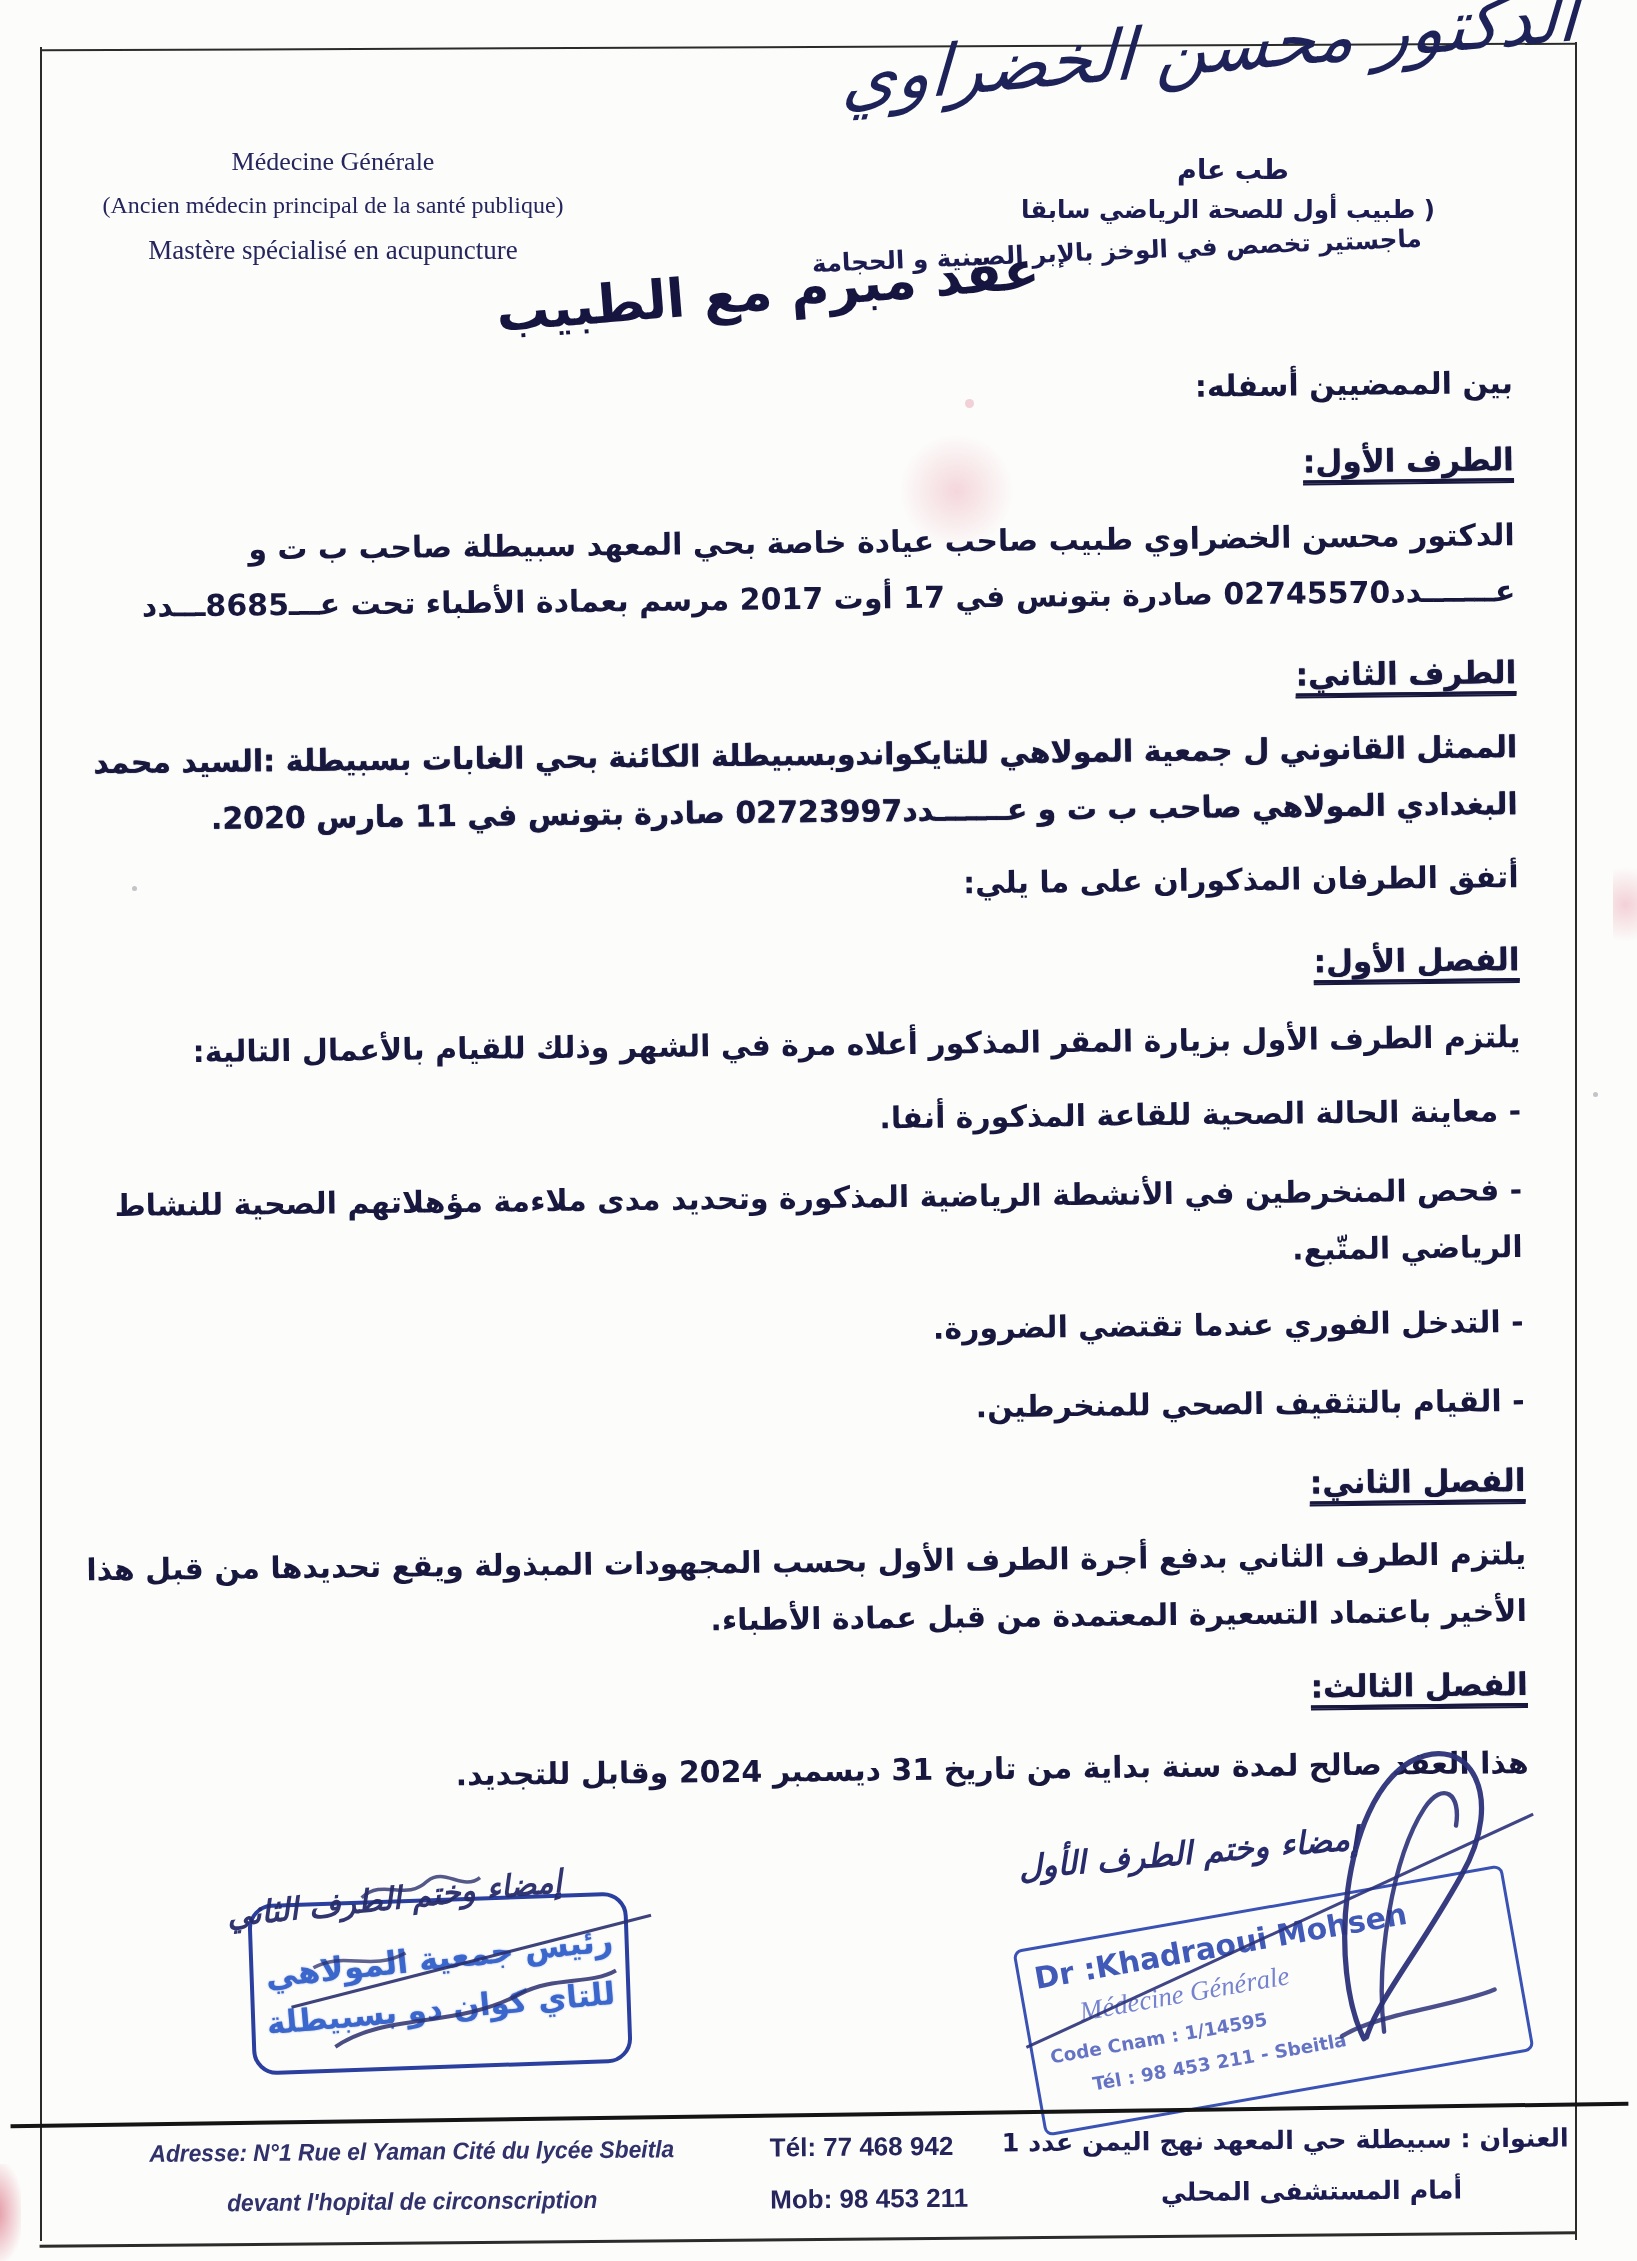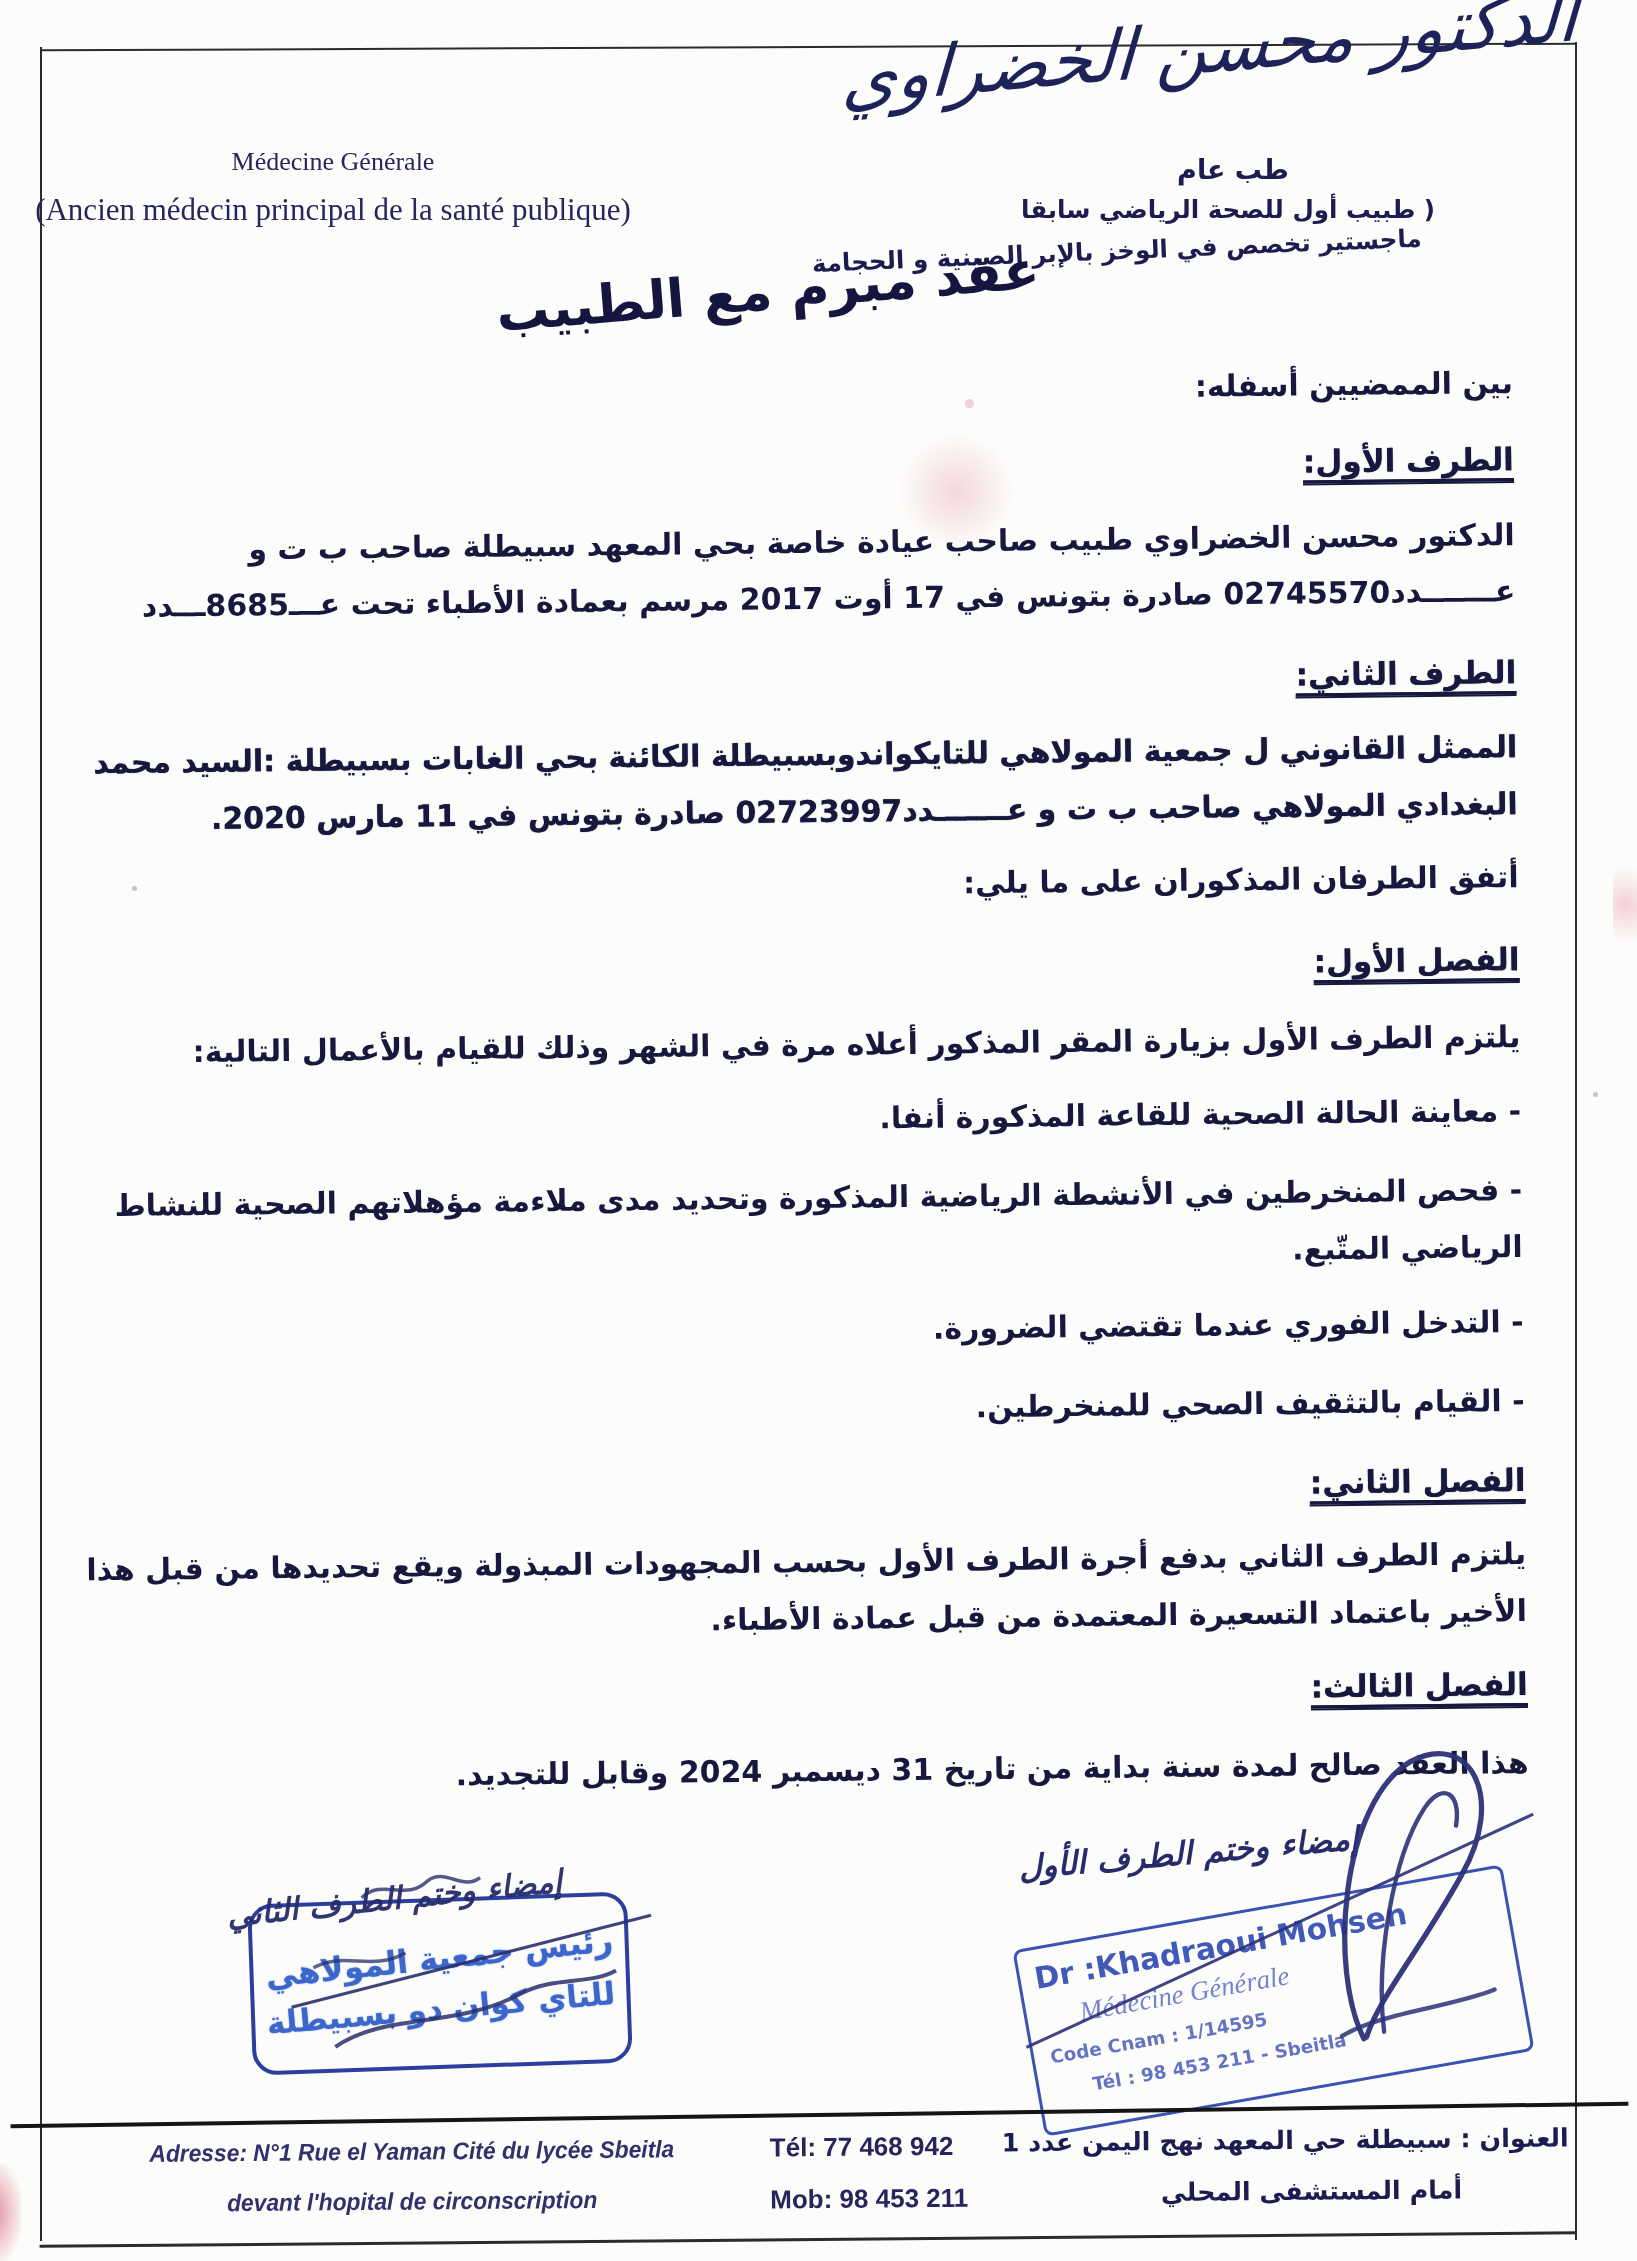--- a/index.html
+++ b/index.html
@@ -13,21 +13,21 @@
   .frame-top{left:40px;top:46px;width:1536px;height:1.8px;background:#2b2b2b;transform:rotate(-0.25deg);}
   .frame-left{left:40px;top:47px;width:1.8px;height:2194px;background:#2b2b2b;}
   .frame-right{left:1575px;top:42px;width:1.8px;height:2198px;background:#2b2b2b;}
   .footer-sep{left:10.5px;top:2113px;width:1618px;height:4.4px;background:#151515;transform:rotate(-0.3deg);}
   .frame-bottom{left:39px;top:2238px;width:1537px;height:2.6px;background:#2b2b2b;}
 
   
   .hl{font-family:"Liberation Serif","DejaVu Serif",serif;color:#26265e;text-align:center;}
   .hl-name{left:48px;top:63px;width:570px;font-size:39px;font-weight:bold;font-style:italic;letter-spacing:0.9px;}
   .hl-spec{left:48px;top:147px;width:570px;font-size:26px;}
-  .hl-former{left:26px;top:192px;width:614px;font-size:31px;}
+  .hl-former{left:26px;top:192px;width:614px;font-size:24px;}
   .hl-master{left:48px;top:235px;width:570px;font-size:27px;}
 
   
   .hr-callig{left:886px;top:5.3px;width:693px;font-size:70px;font-style:italic;color:#1d2258;
              text-align:center;transform:rotate(-5deg) skewX(-8deg);white-space:nowrap;}
   .hr-spec{left:1141px;top:154px;width:184px;font-size:27px;font-weight:bold;text-align:center;color:#1c1c50;}
   .hr-former{left:1000px;top:195px;width:456px;font-size:24.6px;font-weight:bold;text-align:center;color:#1c1c50;}
   .hr-master{left:781px;top:237px;width:641px;font-size:24.6px;font-weight:bold;text-align:right;
              transform:rotate(-2.4deg);color:#1c1c50;}
 
@@ -89,20 +89,21 @@
 <body>
 
 <div class="page">
 
   <div class="abs frame-top"></div>
   <div class="abs frame-left"></div>
   <div class="abs frame-right"></div>
 
   <div class="abs hl hl-spec">Médecine Générale</div>
   <div class="abs hl hl-former">(Ancien médecin principal de la santé publique)</div>
+  <div class="abs hl hl-master">Mastère spécialisé en acupuncture</div>
 
   <div class="abs ar hr-callig">الدكتور محسن الخضراوي</div>
   <div class="abs ar hr-spec">طب عام</div>
   <div class="abs ar hr-former">( طبيب أول للصحة الرياضي سابقا</div>
   <div class="abs ar hr-master">ماجستير تخصص في الوخز بالإبر الصينية و الحجامة</div>
 
   <div class="abs ar doc-title">عقد مبرم مع الطبيب</div>
 
   <div class="body-skew">
     <div class="line" style="top:373px;">بين الممضيين أسفله:</div>

